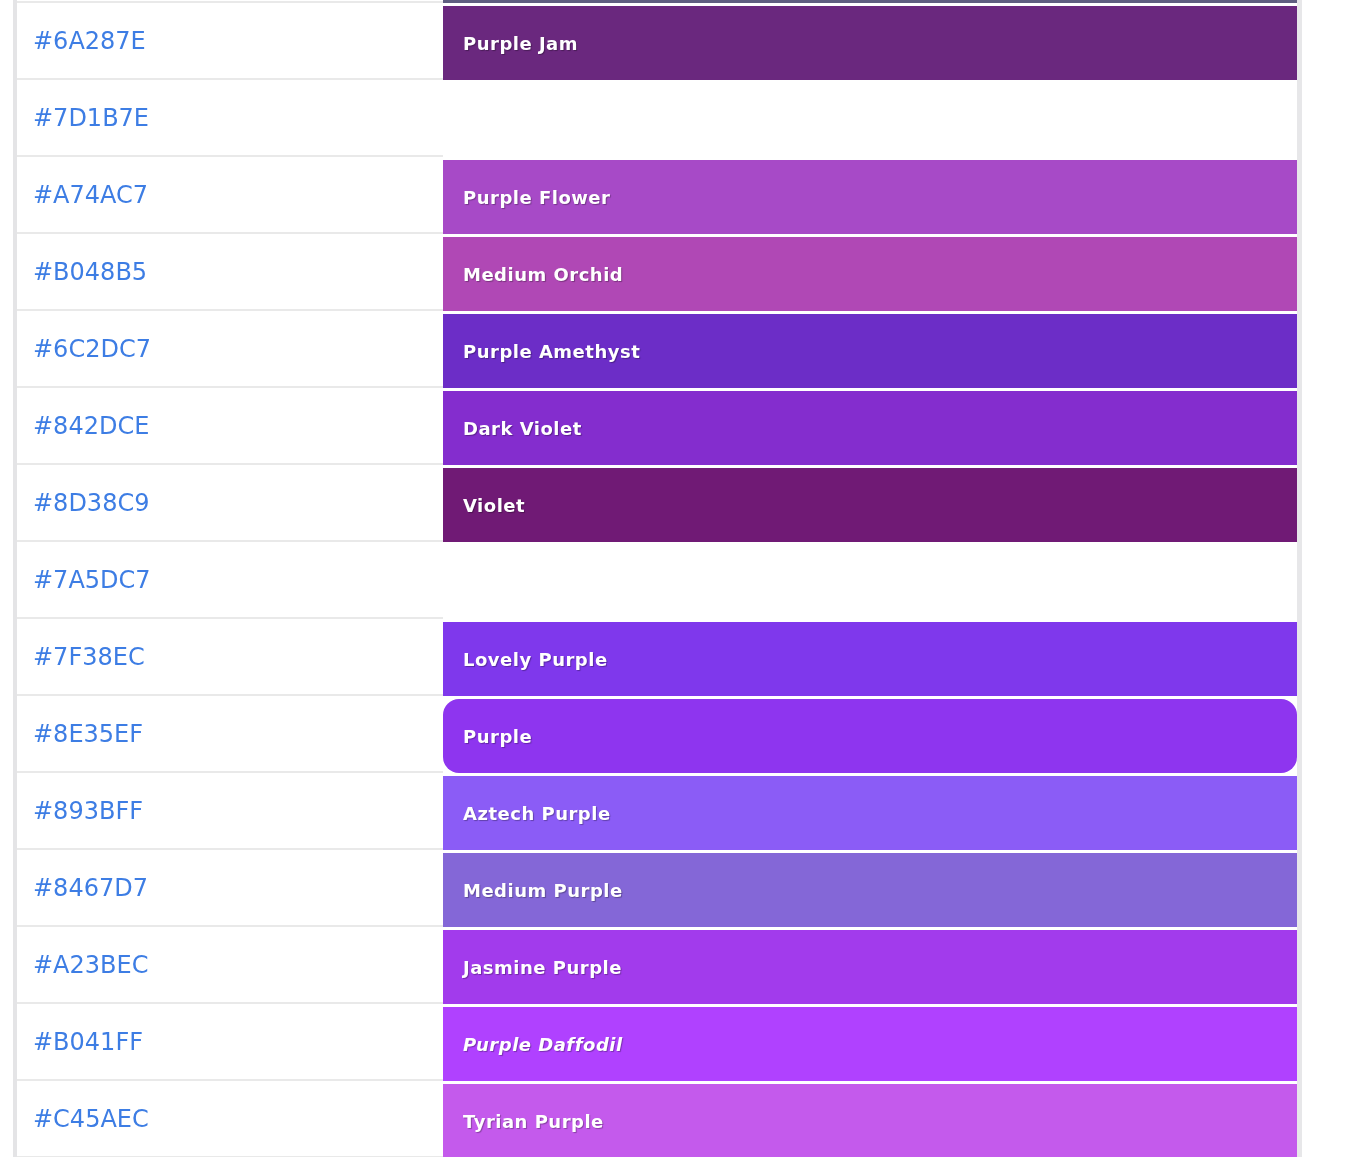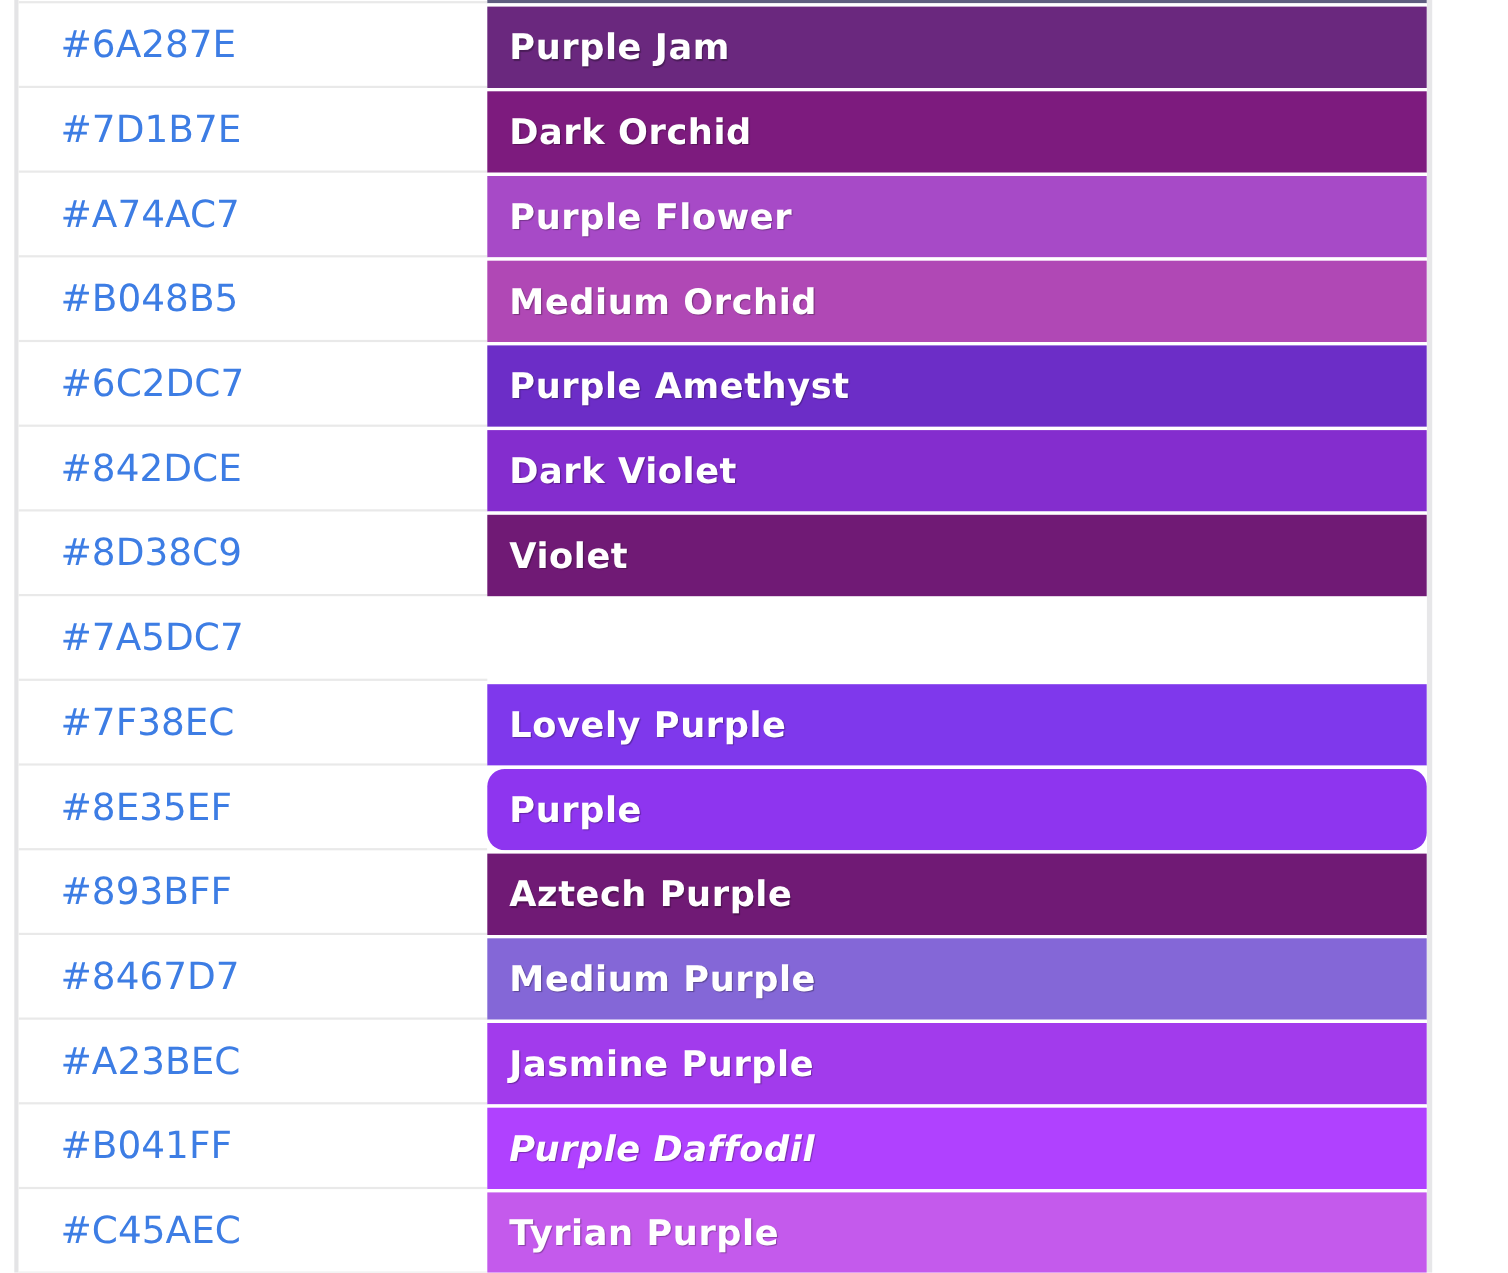--- a/index.html
+++ b/index.html
@@ -33,40 +33,39 @@
   .hex-cell {
     width: 426px;
     box-sizing: border-box;
     border-bottom: 2px solid #e9e9e9;
     display: flex;
     align-items: center;
     padding-left: 16px;
     flex-shrink: 0;
   }
   .hex-link {
-    font-size: 34px;
+    font-size: 24px;
     color: #3d7de4;
     text-decoration: none;
     cursor: pointer;
-    margin-left: 22px;
   }
   .swatch-cell {
     flex: 1;
     background: #ffffff;
   }
   .swatch {
     height: 74px;
     margin-top: 3px;
     display: flex;
     align-items: center;
     padding-left: 20px;
     box-sizing: border-box;
   }
   .swatch-label {
-    font-size: 32px;
+    font-size: 18px;
     font-weight: bold;
     color: #ffffff;
     text-shadow: 1px 1px 1px rgba(0,0,0,0.3);
     letter-spacing: 0.5px;
   }
 </style>
 </head>
 <body>
 
 <div class="viewport">
@@ -90,25 +89,20 @@
       <div class="swatch" style="background: rgb(106, 40, 126);">
         <span class="swatch-label">Purple Jam</span>
       </div>
     </div>
   </div>
 
   <div class="row">
     <div class="hex-cell">
       <a class="hex-link" href="#">#7D1B7E</a>
     </div>
-    <div class="swatch-cell">
-      <div class="swatch" style="background: rgb(125, 27, 126);">
-        <span class="swatch-label">Dark Orchid</span>
-      </div>
-    </div>
   </div>
 
   <div class="row">
     <div class="hex-cell">
       <a class="hex-link" href="#">#A74AC7</a>
     </div>
     <div class="swatch-cell">
       <div class="swatch" style="background: rgb(167, 74, 199);">
         <span class="swatch-label">Purple Flower</span>
       </div>
@@ -185,21 +179,21 @@
         <span class="swatch-label">Purple</span>
       </div>
     </div>
   </div>
 
   <div class="row">
     <div class="hex-cell">
       <a class="hex-link" href="#">#893BFF</a>
     </div>
     <div class="swatch-cell">
-      <div class="swatch" style="background: #701a75;">
+      <div class="swatch" style="background: #8b5cf6;">
         <span class="swatch-label">Aztech Purple</span>
       </div>
     </div>
   </div>
 
   <div class="row">
     <div class="hex-cell">
       <a class="hex-link" href="#">#8467D7</a>
     </div>
     <div class="swatch-cell">

